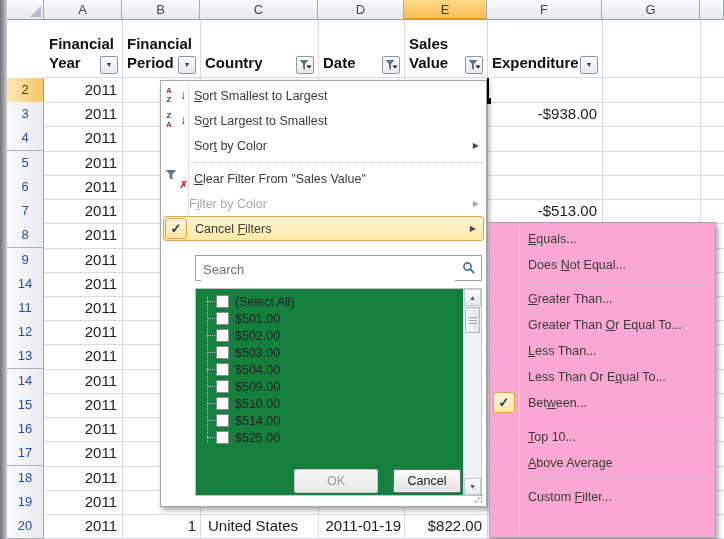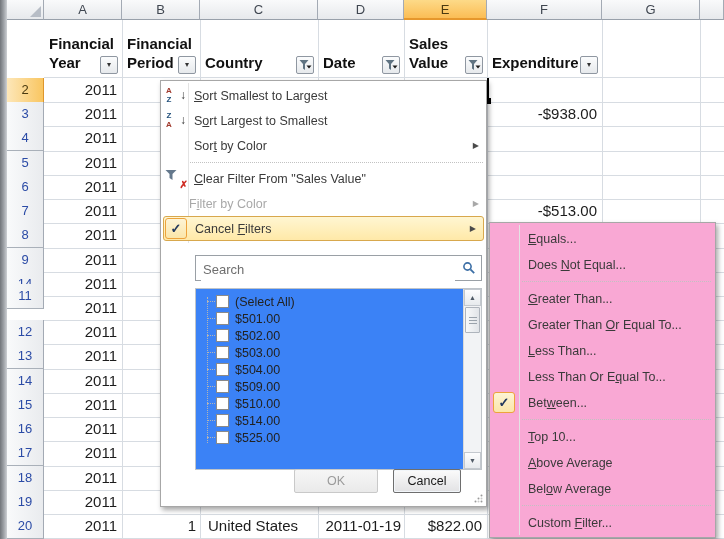--- a/index.html
+++ b/index.html
@@ -65,22 +65,22 @@
        border:1px solid #eda33c;border-radius:3px;background:linear-gradient(#fdf4d5,#fbe6a9);
        display:flex;align-items:center;justify-content:center;color:#23395d;font-weight:bold;font-size:13px;}
   
   .search{position:relative;margin:14px 4px 0 34px;height:26px;box-sizing:border-box;
           border:1px solid #9aa0a6;background:#fff;}
   .search input{border:0;outline:none;width:250px;height:22px;margin:1px 0 0 5px;
                 font-family:"Liberation Sans",sans-serif;font-size:13px;color:#333;}
   .search input::placeholder{color:#6e6e6e;opacity:1;}
   .mag{position:absolute;right:5px;top:5px;}
   
-  .vlist{position:relative;margin:7px 4px 0 34px;height:182px;box-sizing:border-box;
-         border:1px solid #bfc4c9;background:#3b82f6;overflow:hidden;padding:4px 20px 0 6px;}
+  .vlist{position:relative;margin:7px 4px 0 34px;height:208px;box-sizing:border-box;
+         border:1px solid #bfc4c9;background:#15803d;overflow:hidden;padding:4px 20px 0 6px;}
   .treeline{position:absolute;left:11px;top:8px;height:146px;width:0;border-left:1px dotted #b5b5b5;}
   .li{display:flex;align-items:center;height:17px;font-size:12.5px;color:#222;padding-left:5px;}
   .stub{width:8px;height:0;border-top:1px dotted #b5b5b5;margin-right:1px;}
   .cb{width:13px;height:13px;box-sizing:border-box;border:1px solid #8a8a8a;background:#fff;margin-right:6px;flex:none;}
   .sb{position:absolute;right:0;top:0;bottom:0;width:17px;background:#f2f3f5;border-left:1px solid #d9d9d9;}
   .sbtn{height:17px;box-sizing:border-box;border:1px solid #c3c8ce;background:linear-gradient(#fdfdfe,#e7eaed);
         display:flex;align-items:center;justify-content:center;font-size:7px;color:#505a66;}
   .sbtn.dn{position:absolute;bottom:0;left:0;right:0;}
   .sthumb{position:absolute;top:18px;left:1px;width:15px;height:26px;box-sizing:border-box;
           border:1px solid #aeb4bc;border-radius:1px;background:linear-gradient(to right,#f8f9fa,#e1e4e8);}
@@ -156,21 +156,21 @@
 
   <div class="rh sel" style="top:78px">2</div>
   <div class="rh" style="top:102px">3</div>
   <div class="rh" style="top:126px">4</div>
   <div class="rh" style="top:151px">5</div>
   <div class="rh" style="top:175px">6</div>
   <div class="rh" style="top:199px">7</div>
   <div class="rh" style="top:223px">8</div>
   <div class="rh" style="top:248px">9</div>
   <div class="rh" style="top:272px">14</div>
-  <div class="rh" style="top:284px">11</div>
+  <div class="rh" style="top:296px">11</div>
   <div class="rh" style="top:320px">12</div>
   <div class="rh" style="top:344px">13</div>
   <div class="rh" style="top:369px">14</div>
   <div class="rh" style="top:393px">15</div>
   <div class="rh" style="top:417px">16</div>
   <div class="rh" style="top:441px">17</div>
   <div class="rh" style="top:466px">18</div>
   <div class="rh" style="top:490px">19</div>
   <div class="rh" style="top:514px">20</div>
 
@@ -428,21 +428,18 @@
       <span class="schk">✓</span>
       <span><span>Bet</span><span class="u">w</span><span>een...</span></span>
     </div>
     <div class="ssep"></div>
     <div class="smi">
         <span><span></span><span class="u">T</span><span>op 10...</span></span>
       </div>
     <div class="smi">
         <span><span></span><span class="u">A</span><span>bove Average</span></span>
       </div>
-    <div class="smi">
-        <span><span>Bel</span><span class="u">o</span><span>w Average</span></span>
-      </div>
     <div class="ssep"></div>
     <div class="smi">
         <span><span>Custom </span><span class="u">F</span><span>ilter...</span></span>
       </div>
   </div>
 </div>
 
 </body></html>

